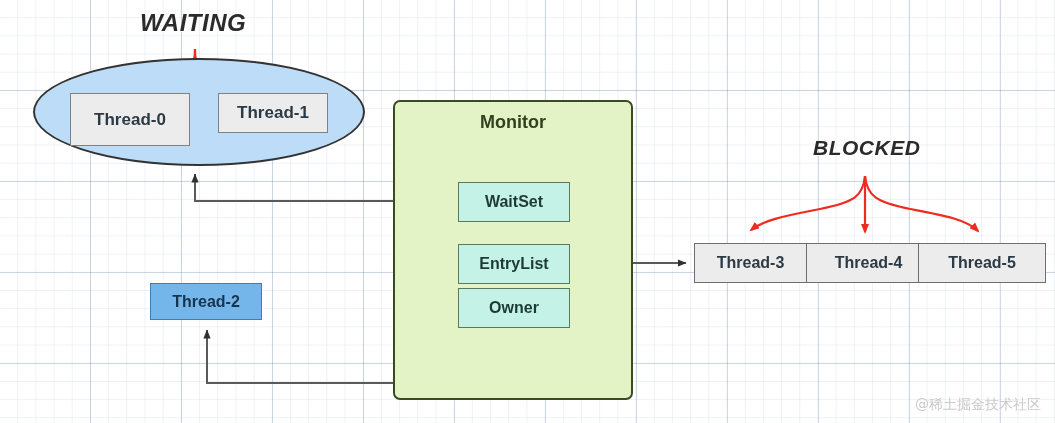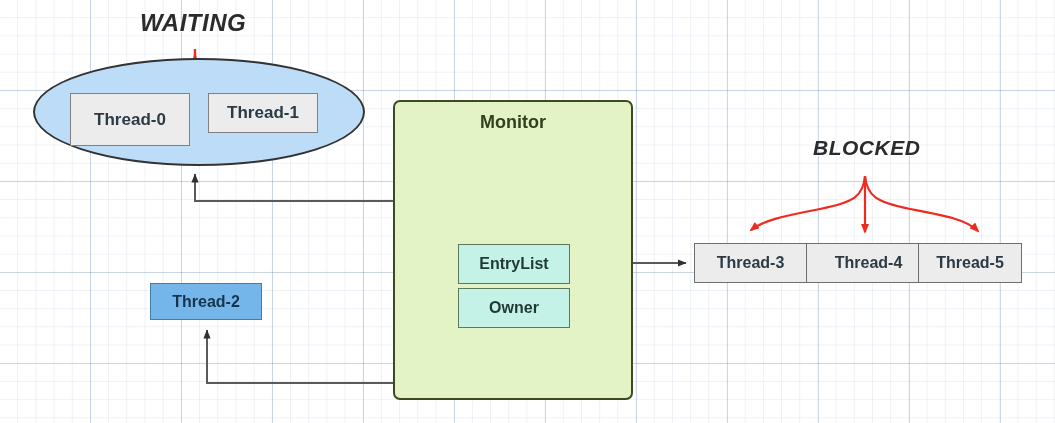--- a/index.html
+++ b/index.html
@@ -42,21 +42,21 @@
   }
 
   .tbox{
     position:absolute;box-sizing:border-box;
     background:#ececec;border:1.5px solid #808080;
     color:#2b3a45;font-weight:bold;font-size:17px;
     display:flex;align-items:center;justify-content:center;
     white-space:nowrap;
   }
   #thread-0{left:70px;top:93px;width:120px;height:53px;}
-  #thread-1{left:208px;top:93px;width:110px;height:40px;}
+  #thread-1{left:218px;top:93px;width:110px;height:40px;}
 
   #thread-2{
     position:absolute;box-sizing:border-box;
     left:150px;top:283px;width:112px;height:37px;
     background:#75b6ea;border:1.5px solid #3f7fae;
     color:#17344d;font-weight:bold;font-size:16px;
     display:flex;align-items:center;justify-content:center;
   }
 
   #monitor-box{
@@ -84,21 +84,21 @@
   .bbox{
     position:absolute;box-sizing:border-box;
     top:243px;height:40px;
     background:#ececec;border:1.5px solid #6e6e6e;
     color:#2b3a45;font-weight:bold;font-size:16px;
     display:flex;align-items:center;justify-content:center;
     white-space:nowrap;
   }
   #thread-3{left:694px;width:113px;text-align:center;}
   #thread-4{left:806px;width:113px;padding-left:12px;}
-  #thread-5{left:918px;width:104px;}
+  #thread-5{left:918px;width:128px;}
 
   #watermark{
     position:absolute;right:14px;bottom:9px;
     font-size:14px;color:#c9c9c9;white-space:nowrap;
     font-family:"DejaVu Sans",sans-serif;
   }
 </style>
 </head>
 <body>
 
@@ -144,27 +144,29 @@
 
   <div class="tbox" id="thread-0">Thread-0</div>
 
   <div class="tbox" id="thread-1">Thread-1</div>
 
   <div id="thread-2">Thread-2</div>
 
   <div id="monitor-box"></div>
   <div id="monitor-title">Monitor</div>
 
+  <div class="mbox" id="waitset-box">WaitSet</div>
 
   <div class="mbox" id="entrylist-box">EntryList</div>
 
   <div class="mbox" id="owner-box">Owner</div>
 
   <div class="lbl" id="blocked-label">BLOCKED</div>
 
   <div class="bbox" id="thread-3">Thread-3</div>
 
   <div class="bbox" id="thread-4">Thread-4</div>
 
   <div class="bbox" id="thread-5">Thread-5</div>
 
+  <div id="watermark">@稀土掘金技术社区</div>
 
 </div>
 
 </body></html>

